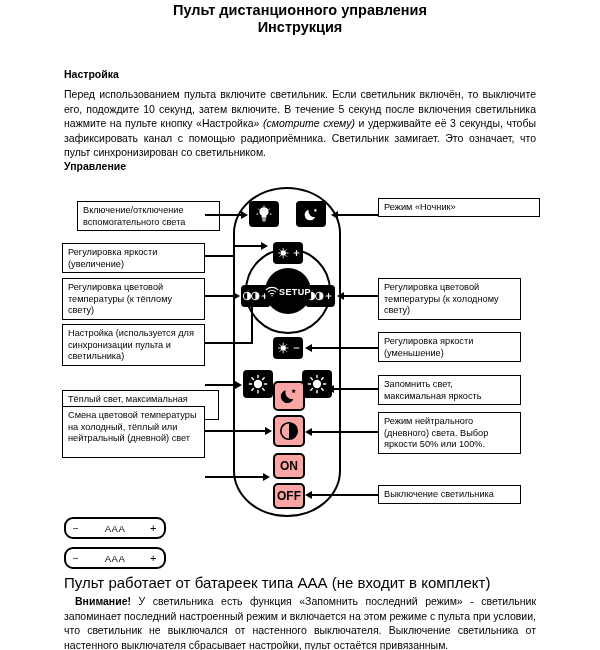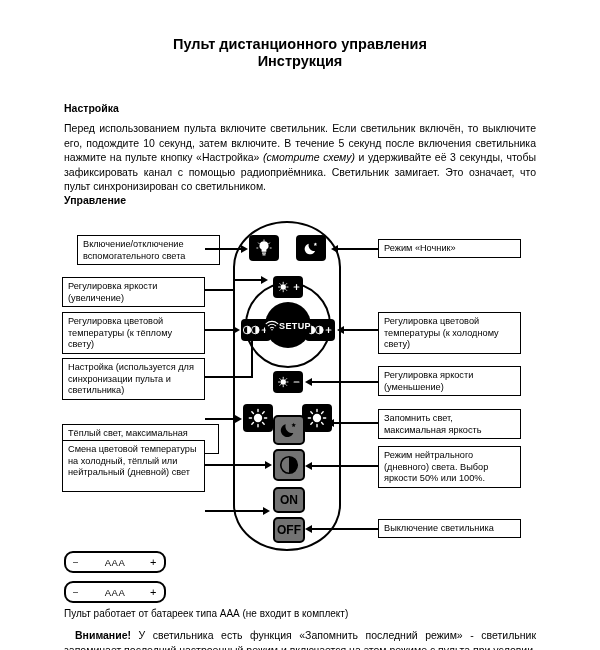--- a/index.html
+++ b/index.html
@@ -11,21 +11,21 @@
     position:relative;
     overflow:hidden;
   }
   .page{position:relative;width:600px;height:650px;}
 
   .title{
     text-align:center;
     font-weight:bold;
     font-size:14.5px;
     line-height:17px;
-    margin-top:36px;
+    margin-top:2px;
   }
   .title span{display:block;}
 
   .sec-head{
     position:absolute;
     font-weight:bold;
     font-size:10.5px;
   }
   .para{
     position:absolute;
@@ -61,21 +61,21 @@
     background:#000;
     border-radius:4px;
     display:flex;align-items:center;justify-content:center;
     color:#fff;
   }
   .key svg{display:block;}
 
   
   .wkey{
     position:absolute;
-    background:#737373;
+    background:#fca5a5;
     border:2px solid #000;
     border-radius:5px;
     box-sizing:border-box;
     display:flex;align-items:center;justify-content:center;
     font-weight:bold;
   }
 
   .setup-circle{
     position:absolute;
     left:265px;top:266px;
@@ -120,21 +120,21 @@
     box-sizing:border-box;
     display:flex;align-items:center;justify-content:center;
     font-size:9.5px;
     letter-spacing:.5px;
   }
   .batt .minus{position:absolute;left:7px;font-size:9px;}
   .batt .plus{position:absolute;right:7px;font-size:11px;}
 
   .note{
     position:absolute;
-    font-size:10px;
+    font-size:15px;
   }
   .warn{
     position:absolute;
     font-size:10.5px;
     line-height:14.5px;
     text-align:justify;
   }
   .warn b{font-weight:bold;padding-left:11px;}
 </style>
 </head>
@@ -286,21 +286,21 @@
   <div class="ln hln" style="left:205px;top:382px;width:30px;"></div>
   <div class="arrow-r" style="left:235px;top:379px;"></div>
 
   <div class="box" style="left:62px;top:404px;width:143px;height:52px;">Смена цветовой температуры на холодный, тёплый или нейтральный (дневной) свет</div>
   <div class="ln hln" style="left:205px;top:428px;width:60px;"></div>
   <div class="arrow-r" style="left:265px;top:425px;"></div>
 
   <div class="ln hln" style="left:205px;top:474px;width:58px;"></div>
   <div class="arrow-r" style="left:263px;top:471px;"></div>
 
-  <div class="box" style="left:378px;top:203px;width:143px;height:19px;">Режим «Ночник»</div>
+  <div class="box" style="left:378px;top:196px;width:162px;height:19px;">Режим «Ночник»</div>
   <div class="ln hln" style="left:338px;top:212px;width:40px;"></div>
   <div class="arrow-l" style="left:331px;top:209px;"></div>
 
   <div class="box" style="left:378px;top:276px;width:143px;height:42px;">Регулировка цветовой температуры (к холодному свету)</div>
   <div class="ln hln" style="left:344px;top:293px;width:34px;"></div>
   <div class="arrow-l" style="left:337px;top:290px;"></div>
 
   <div class="box" style="left:378px;top:330px;width:143px;height:30px;">Регулировка яркости (уменьшение)</div>
   <div class="ln hln" style="left:312px;top:345px;width:66px;"></div>
   <div class="arrow-l" style="left:305px;top:342px;"></div>

